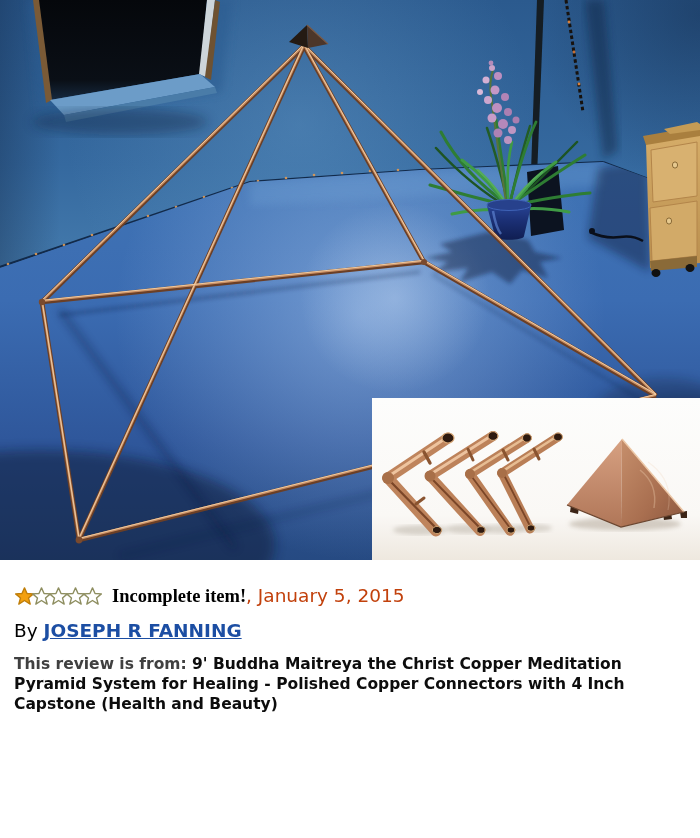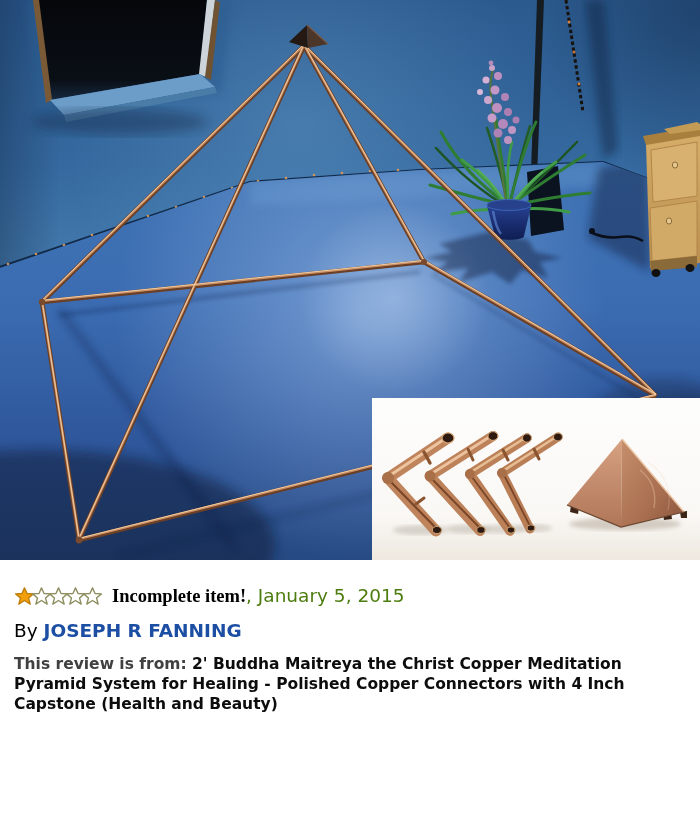--- a/index.html
+++ b/index.html
@@ -5,23 +5,23 @@
   html,body{margin:0;padding:0;background:#fff;}
   body{width:700px;font-family:"DejaVu Sans",sans-serif;color:#111;}
   .page{width:700px;}
   .photo{margin:0;padding:0;line-height:0;}
   .review{padding:0 20px 16px 14px;line-height:normal;}
   .head-row{margin:25px 0 0 1px;display:flex;align-items:center;}
   .stars{display:inline-flex;align-items:center;margin-right:12px;}
   .stars svg{margin-right:-2px;display:block;}
   .title-wrap{font-size:18.5px;white-space:nowrap;}
   .title{font-weight:bold;color:#000;font-family:Liberation Serif, serif;}
-  .date{font-weight:normal;color:#4d7c0f;}
+  .date{font-weight:normal;color:#c2410c;}
   .byline{margin-top:13px;font-size:18.5px;color:#000;}
-  .author{font-weight:bold;cursor:pointer;}
+  .author{font-weight:bold;text-decoration:underline;cursor:pointer;}
   .product{margin:13px 0 0 0;font-size:15.5px;font-weight:bold;line-height:20px;
            width:630px;white-space:pre-line;color:#0d0d0d;}
   .from-label{font-weight:bold;}
   .body-text{margin:10px 0 0 0;font-size:18px;line-height:25px;color:#161616;
              width:640px;white-space:pre-line;}
 </style>
 </head>
 <body>
 
 <div class="page">
@@ -363,18 +363,18 @@
           </svg>
           <svg width="19" height="18" viewBox="0 0 18 17">
             <polygon points="9,0.8 11.4,6.1 17.4,6.5 12.8,10.4 14.4,16.2 9,12.8 3.6,16.2 5.2,10.4 0.6,6.5 6.6,6.1" fill="#ffffff" stroke="#8e8e60" stroke-width="1.3" stroke-linejoin="round"></polygon>
           </svg>
         </span>
       <span class="title-wrap"><span class="title">Incomplete item!</span><span class="date">, January 5, 2015</span></span>
     </div>
 
     <div class="byline"><span>By </span><a class="author" id="author-link" style="color: rgb(28, 78, 163);">JOSEPH R FANNING</a></div>
 
-    <p class="product"><span class="from-label" id="from-label" style="color: #404040;">This review is from: </span><span class="pname">2' Buddha Maitreya the Christ Copper Meditation
+    <p class="product"><span class="from-label" id="from-label" style="color: #404040;">This review is from: </span><span class="pname">9' Buddha Maitreya the Christ Copper Meditation
 Pyramid System for Healing - Polished Copper Connectors with 4 Inch
 Capstone (Health and Beauty)</span></p>
 
   </section>
 </div>
 
 </body></html>

